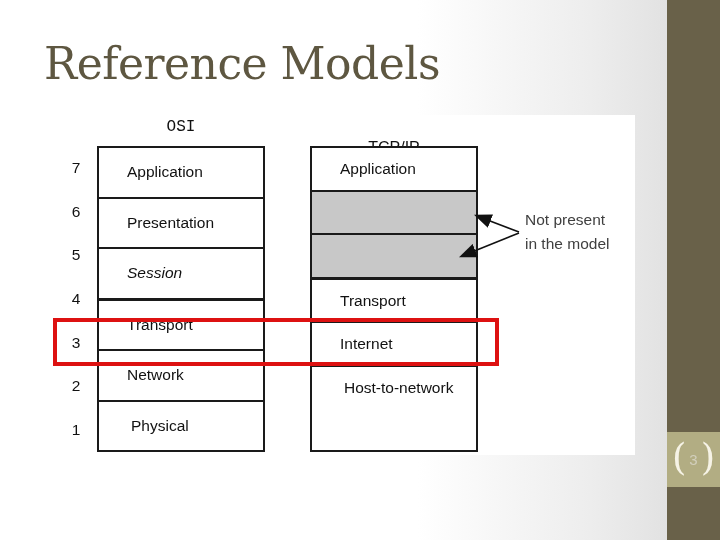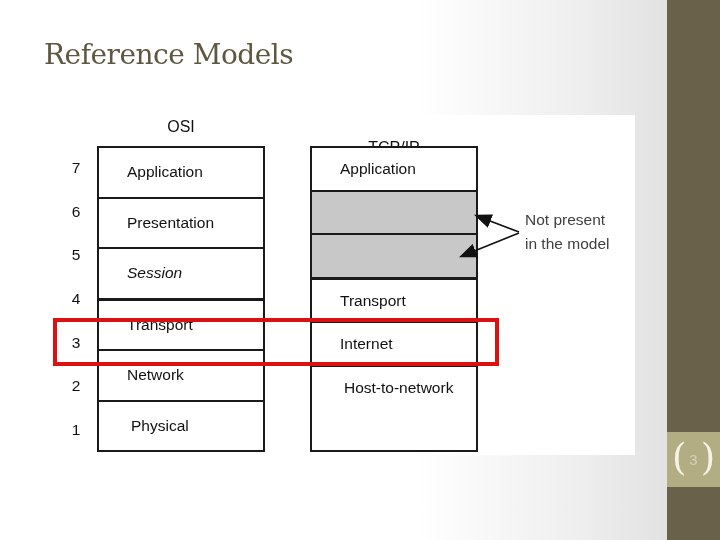--- a/index.html
+++ b/index.html
@@ -10,25 +10,25 @@
   }
   .sidebar{position:absolute;top:0;right:0;width:53px;height:540px;background:#696149;}
   .page-badge{
     position:absolute;left:667px;top:432px;width:53px;height:55px;background:#b2ad83;
     display:flex;align-items:center;justify-content:center;gap:3px;
   }
   .paren{font-family:"DejaVu Serif",serif;font-size:37px;line-height:1;color:#f6f3e6;transform:translateY(-2px);}
   .pnum{font-size:15px;color:#d2cfbc;}
   .title{
     position:absolute;left:44px;top:38px;margin:0;font-weight:400;
-    font-family:"DejaVu Serif",serif;font-size:28px;letter-spacing:-0.5px;color:#5e5741;
+    font-family:"DejaVu Serif",serif;font-size:44px;letter-spacing:-0.5px;color:#5e5741;
   }
   .panel{position:absolute;left:55px;top:115px;width:580px;height:340px;background:#ffffff;}
   .col-header{position:absolute;top:3px;width:168px;text-align:center;font-size:16px;color:#111;}
-  .osi-h{left:42px;}
+  .osi-h{left:42px;font-family:Liberation Mono, monospace;}
   .tcp-h{left:255px;margin-top:21px;}
   .nums{position:absolute;left:0;top:31px;width:42px;height:306px;display:flex;flex-direction:column;}
   .nums div{flex:1 1 0;display:flex;align-items:center;justify-content:center;font-size:15.5px;color:#111;}
   .model-table{
     position:absolute;top:31px;width:168px;height:306px;box-sizing:border-box;
     border:2px solid #1a1a1a;display:flex;flex-direction:column;background:#fff;
   }
   .osi-t{left:42px;}
   .tcp-t{left:255px;}
   .t-row{

